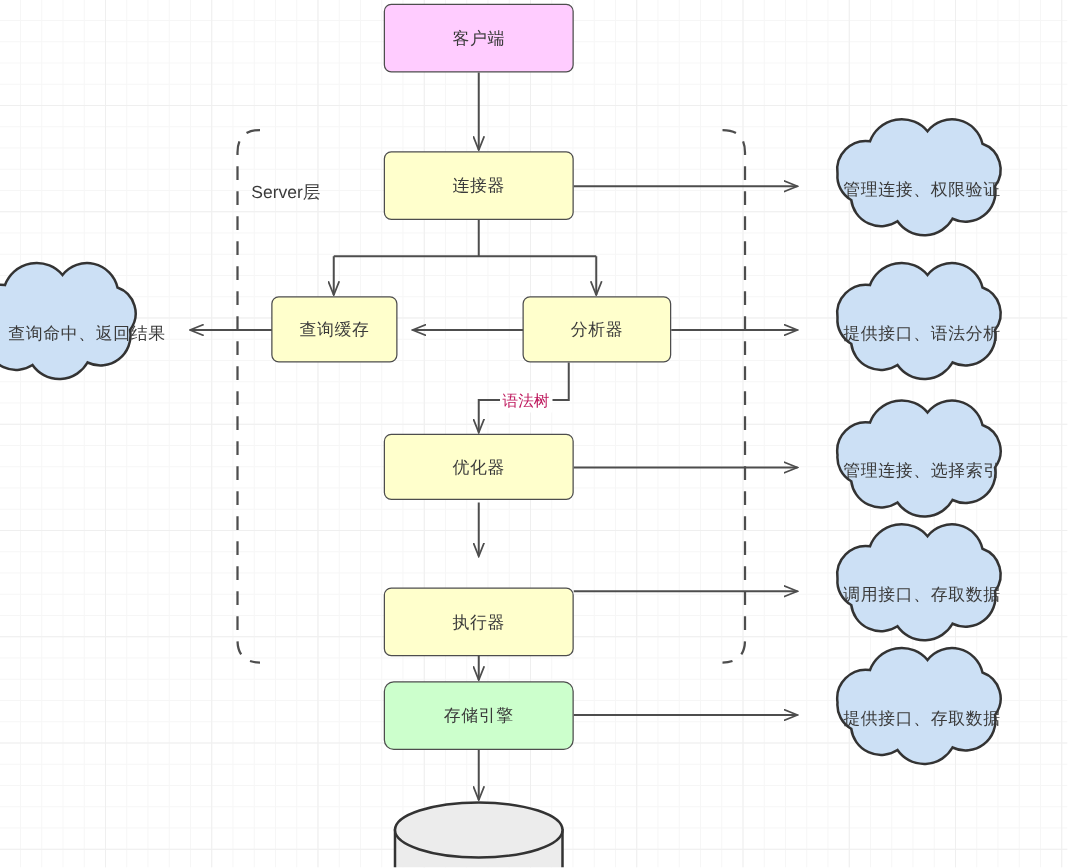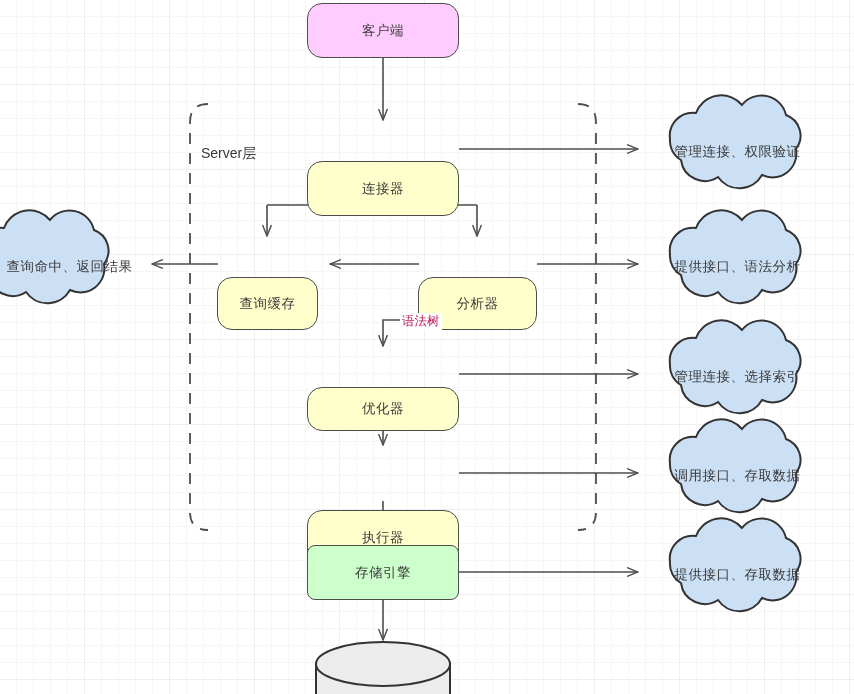--- a/index.html
+++ b/index.html
@@ -37,23 +37,23 @@
     display: flex;
     align-items: center;
     justify-content: center;
     border: 1.6px solid #4d4d4d;
     font-size: 13.5px;
     color: #3a3a3a;
     letter-spacing: 0.5px;
     line-height: 1;
     user-select: none;
   }
-  .node.rounded { border-radius: 15px; }
+  .node.rounded { border-radius: 6px; }
   .node.client { background: #ffccff; }
-  .node.server { background: #ffffcc; margin-top: 40px; }
+  .node.server { background: #ffffcc; }
   .node.engine { background: #ccffcc; border-radius: 8px; }
   .cloud-label {
     position: absolute;
     font-size: 13.5px;
     color: #3a3a3a;
     letter-spacing: 0.5px;
     white-space: nowrap;
     user-select: none;
     text-align: center;
   }
@@ -157,21 +157,21 @@
   <div class="zone-label" style="left:201px; top:120px;margin-top:25px;">Server层</div>
 
   <div class="node client rounded" style="left:307px; top:3px; width:152px; height:55px;">客户端</div>
 
   <div class="node server rounded" style="left:307px; top:121px; width:152px; height:55px;">连接器</div>
 
   <div class="node server rounded" style="left:217px; top:237px; width:101px; height:53px;">查询缓存</div>
 
   <div class="node server rounded" style="left:418px; top:237px; width:119px; height:53px;">分析器</div>
 
-  <div class="node server rounded" style="left:307px; top:347px; width:152px; height:44px;">优化器</div>
+  <div class="node server rounded" style="left:307px; top:347px; width:152px; height:53px;">优化器</div>
 
   <div class="node server rounded" style="left:307px; top:470px; width:152px; height:55px;">执行器</div>
 
   <div class="node engine" style="left:307px; top:545px; width:152px; height:55px;">存储引擎</div>
 
   <div class="cloud-label" style="left:660px; top:143px; width:155px;">管理连接、权限验证</div>
 
   <div class="cloud-label" style="left:-8px; top:258px; width:155px;">查询命中、返回结果</div>
 
   <div class="cloud-label" style="left:660px; top:258px; width:155px;">提供接口、语法分析</div>

